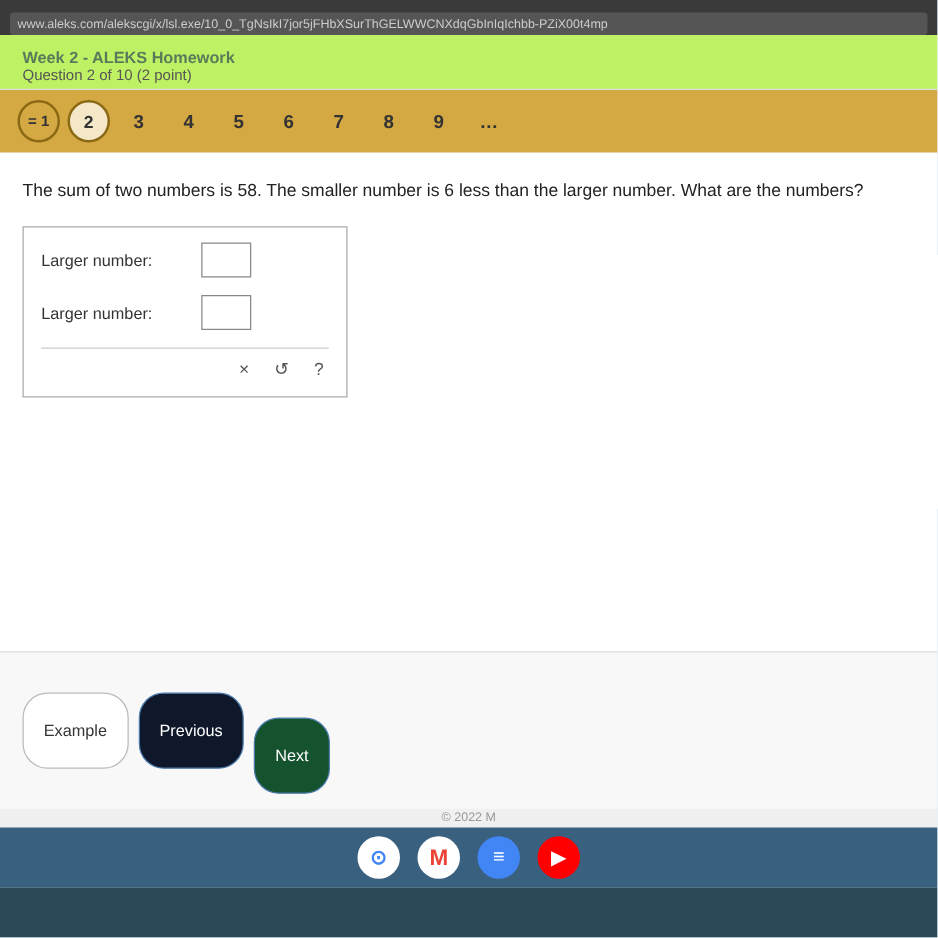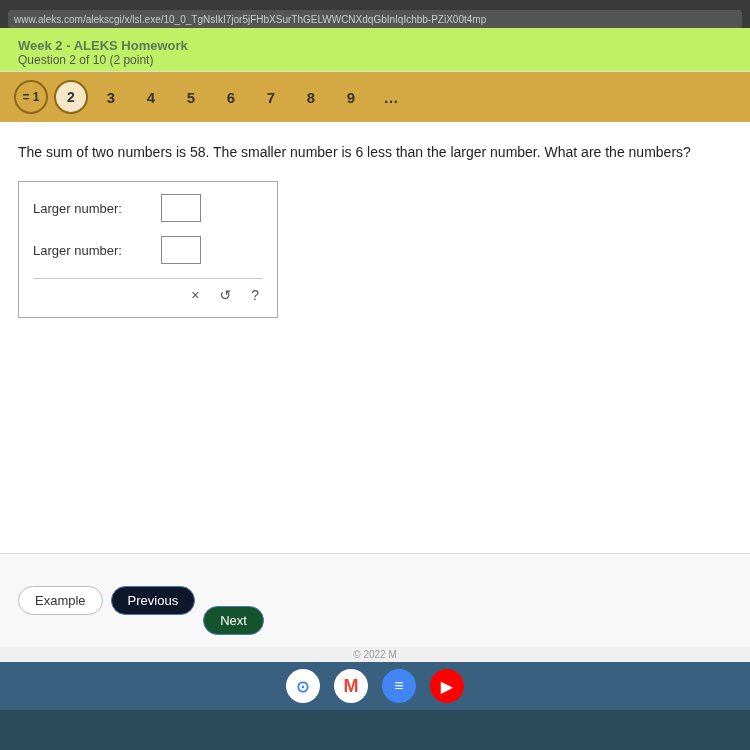--- a/index.html
+++ b/index.html
@@ -151,21 +151,21 @@
     
     .bottom-nav {
       padding: 12px 18px;
       display: flex;
       align-items: center;
       gap: 8px;
       border-top: 1px solid #ddd;
       background: #f8f8f8;
     }
     .bottom-btn {
-      padding: 6px 16px;
+      padding: 22px 16px;
       border-radius: 20px;
       font-size: 13px;
       cursor: pointer;
       border: 1px solid #bbb;
     }
     .btn-example {
       background: #fff;
       color: #333;
     }
     .btn-previous {

